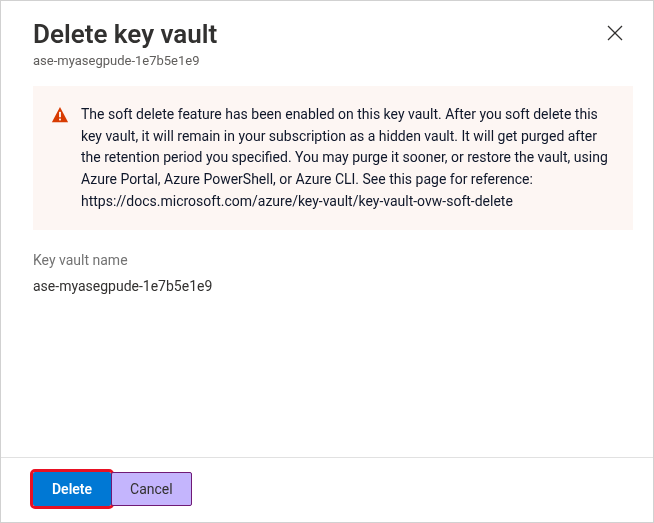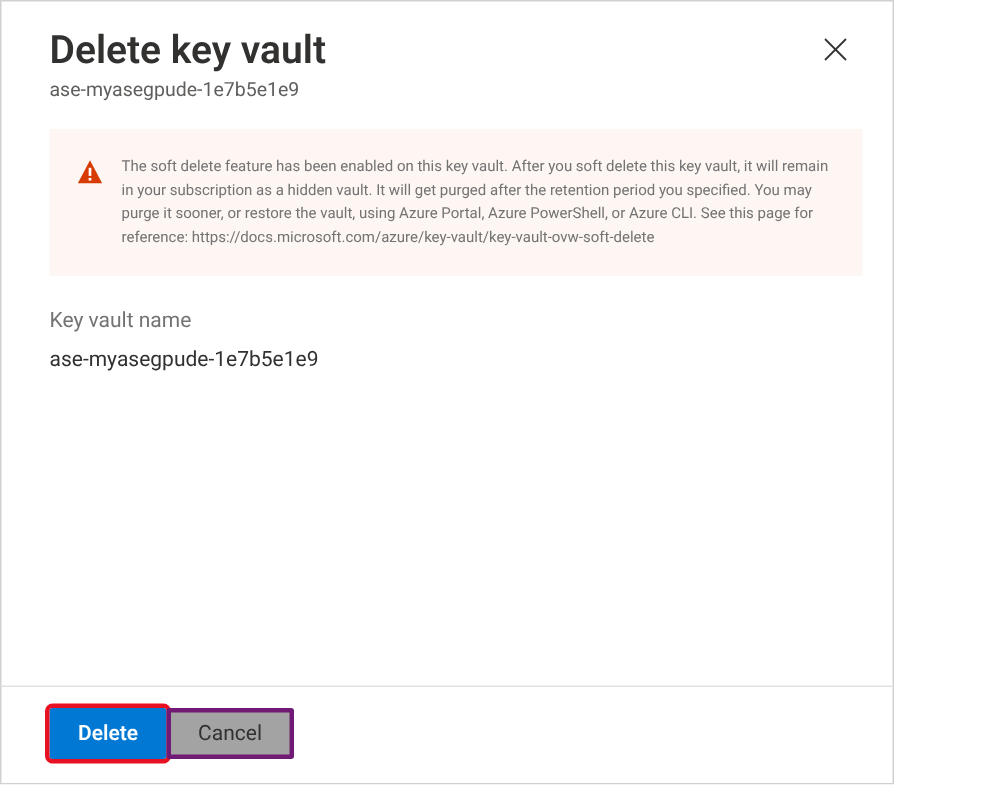--- a/index.html
+++ b/index.html
@@ -7,21 +7,21 @@
     padding: 0;
     width: 654px;
     height: 523px;
     font-family: "Segoe UI", -apple-system, BlinkMacSystemFont, Roboto, Arial, sans-serif;
     background: #ffffff;
     color: #323130;
     overflow: hidden;
   }
   .panel {
     position: relative;
-    width: 596px;
+    width: 654px;
     height: 523px;
     box-sizing: border-box;
     border: 1px solid #d1d1d1;
     display: flex;
     flex-direction: column;
   }
   .header {
     padding: 18px 60px 10px 32px;
     position: relative;
   }
@@ -72,23 +72,23 @@
   }
   .scroll-area::-webkit-scrollbar-button {
     background: #f0f0f0;
     height: 18px;
   }
   .warning-box {
     background: #FDF6F3;
     padding: 18px 22px 18px 18px;
     display: flex;
     gap: 12px;
-    font-size: 10px;
+    font-size: 14px;
     line-height: 1.55;
-    color: #737373;
+    color: #0f172a;
     word-break: break-word;
   }
   .warning-icon {
     flex: 0 0 auto;
     margin-top: 2px;
   }
   .warning-icon svg {
     width: 18px;
     height: 18px;
     display: block;
@@ -127,23 +127,23 @@
     align-items: center;
     justify-content: center;
   }
   .btn-primary {
     background: #0078d4;
     color: #ffffff;
     border: 1px solid #0078d4;
     font-weight: 600;
   }
   .btn-secondary {
-    background: #a3a3a3;
+    background: #c4b5fd;
     color: #323130;
-    border: 3px solid #701a75;
+    border: 1px solid #701a75;
   }
   .highlight-frame {
     outline: 3px solid #e81123;
     outline-offset: 0;
   }
 </style>
 </head>
 <body>
 
 <div class="panel">

